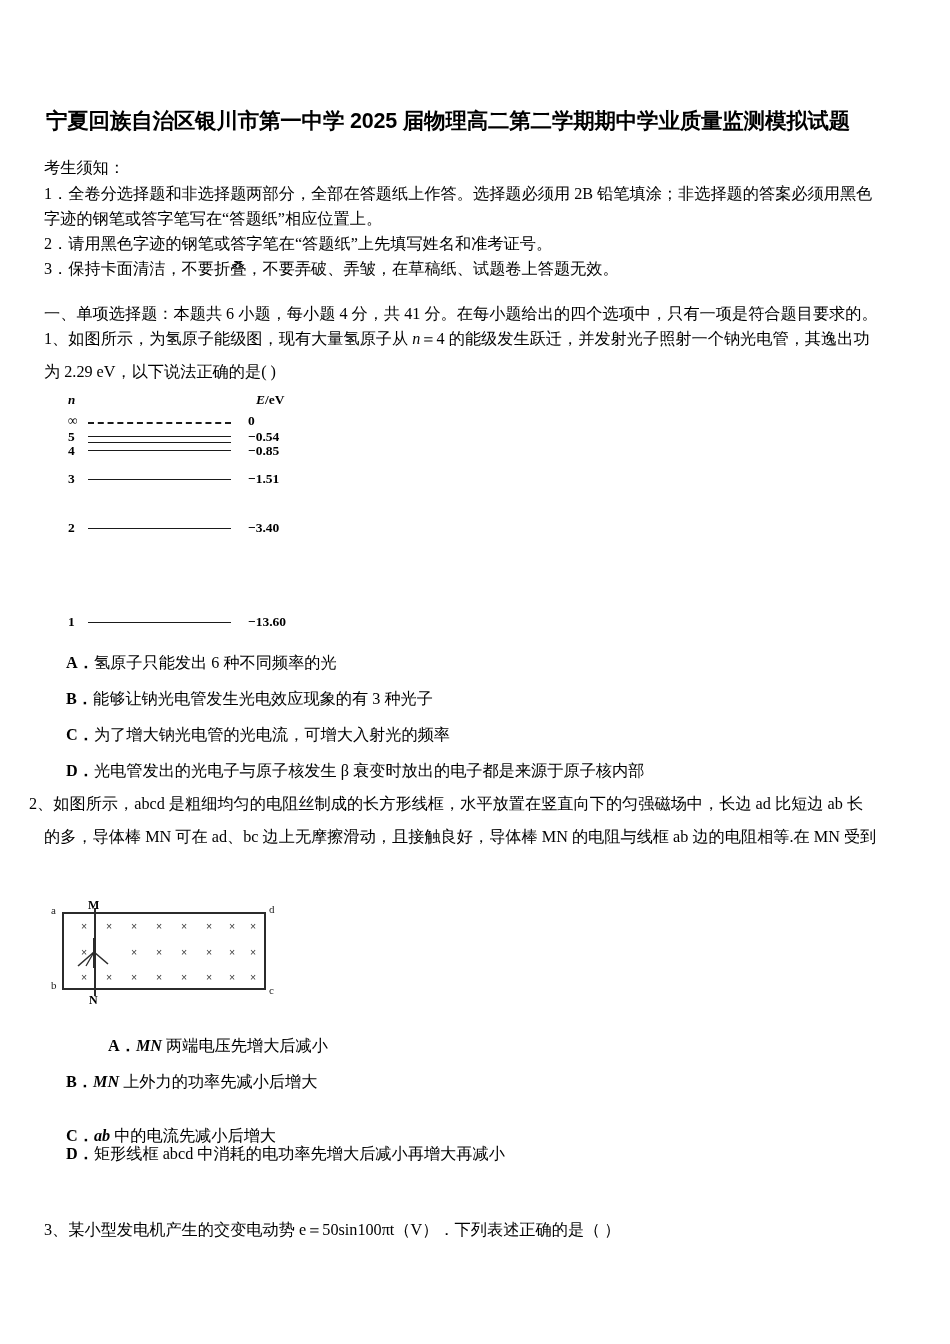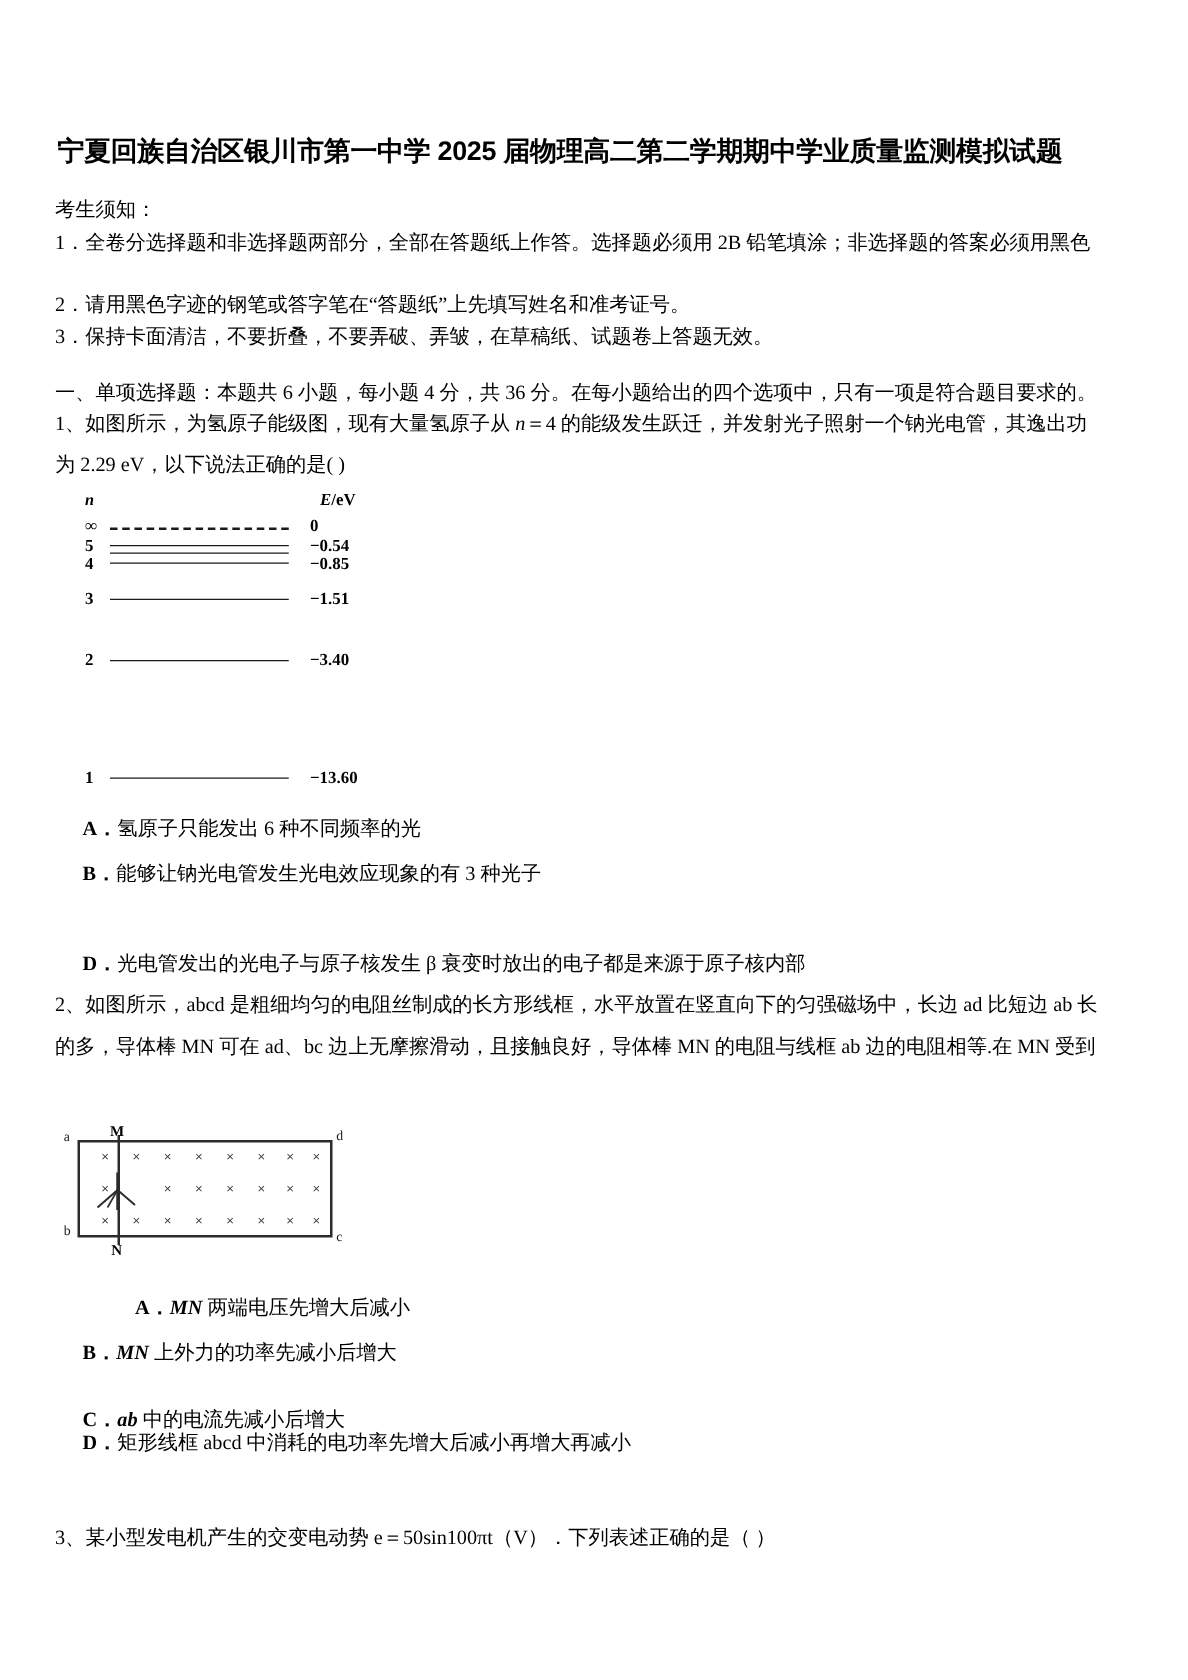--- a/index.html
+++ b/index.html
@@ -54,21 +54,21 @@
 
   .q1l1 { left: 44px; top: 331px; }
   .q1l2 { left: 44px; top: 364px; }
 
   .opt { font-size: 16.2px; }
   .q1a { left: 66px; top: 655px; }
   .q1b { left: 66px; top: 691px; }
   .q1c { left: 66px; top: 727px; }
   .q1d { left: 66px; top: 763px; }
 
-  .q2l1 { left: 44px; top: 796px; }
+  .q2l1 { left: 29px; top: 796px; }
   .q2l2 { left: 44px; top: 829px; }
   .q2l3 { left: 44px; top: 864px; }
 
   .q2a { left: 66px; top: 1038px; margin-left: 42px; }
   .q2b { left: 66px; top: 1074px; }
   .q2c { left: 66px; top: 1128px; }
   .q2d { left: 66px; top: 1146px; }
 
   .q3l1 { left: 44px; top: 1178px; margin-top: 44px; }
 
@@ -200,24 +200,25 @@
 </style>
 </head>
 <body>
 
 <div class="page">
 
   <div class="doc-title">宁夏回族自治区银川市第一中学 2025 届物理高二第二学期期中学业质量监测模拟试题</div>
 
   <div class="txt notice-head">考生须知：</div>
   <div class="txt n1a">1．全卷分选择题和非选择题两部分，全部在答题纸上作答。选择题必须用 2B 铅笔填涂；非选择题的答案必须用黑色</div>
+  <div class="txt n1b">字迹的钢笔或答字笔写在“答题纸”相应位置上。</div>
   <div class="txt n2">2．请用黑色字迹的钢笔或答字笔在“答题纸”上先填写姓名和准考证号。</div>
   <div class="txt n3">3．保持卡面清洁，不要折叠，不要弄破、弄皱，在草稿纸、试题卷上答题无效。</div>
 
-  <div class="txt sec-head">一、单项选择题：本题共 6 小题，每小题 4 分，共 36 分。在每小题给出的四个选项中，只有一项是符合题目要求的。</div>
+  <div class="txt sec-head">一、单项选择题：本题共 6 小题，每小题 4 分，共 41 分。在每小题给出的四个选项中，只有一项是符合题目要求的。</div>
 
   <div class="txt q1l1"><span>1、如图所示，为氢原子能级图，现有大量氢原子从 </span><span class="it">n</span><span>＝4 的能级发生跃迁，并发射光子照射一个钠光电管，其逸出功</span></div>
   <div class="txt q1l2">为 2.29 eV，以下说法正确的是(        )</div>
 
   <div class="energy-fig">
     <div class="ef-col-n" style="top:0px;">n</div>
     <div class="ef-head-e"><span class="it">E</span>/eV</div>
 
     <div class="ef-nlabel" style="top:21px;">∞</div>
     <div class="ef-line-dashed" style="top:30px;"></div>
@@ -240,20 +241,21 @@
     <div class="ef-line" style="top:136px;"></div>
     <div class="ef-val" style="top:128px;">−3.40</div>
 
     <div class="ef-nlabel" style="top:222px;">1</div>
     <div class="ef-line" style="top:230px;"></div>
     <div class="ef-val" style="top:222px;text-align:center;">−13.60</div>
   </div>
 
   <div class="txt opt q1a"><span class="opt-letter">A．</span><span>氢原子只能发出 6 种不同频率的光</span></div>
   <div class="txt opt q1b"><span class="opt-letter">B．</span><span>能够让钠光电管发生光电效应现象的有 3 种光子</span></div>
+  <div class="txt opt q1c"><span class="opt-letter">C．</span><span>为了增大钠光电管的光电流，可增大入射光的频率</span></div>
   <div class="txt opt q1d"><span class="opt-letter">D．</span><span>光电管发出的光电子与原子核发生 β 衰变时放出的电子都是来源于原子核内部</span></div>
 
   <div class="txt q2l1">2、如图所示，abcd 是粗细均匀的电阻丝制成的长方形线框，水平放置在竖直向下的匀强磁场中，长边 ad 比短边 ab 长</div>
   <div class="txt q2l2">的多，导体棒 MN 可在 ad、bc 边上无摩擦滑动，且接触良好，导体棒 MN 的电阻与线框 ab 边的电阻相等.在 MN 受到</div>
 
   <div class="loop-fig">
     <div class="loop-rect"></div>
 
     <div class="cross-grid">
       <span class="xmark" style="left:22px;  top:14px;">×</span>

